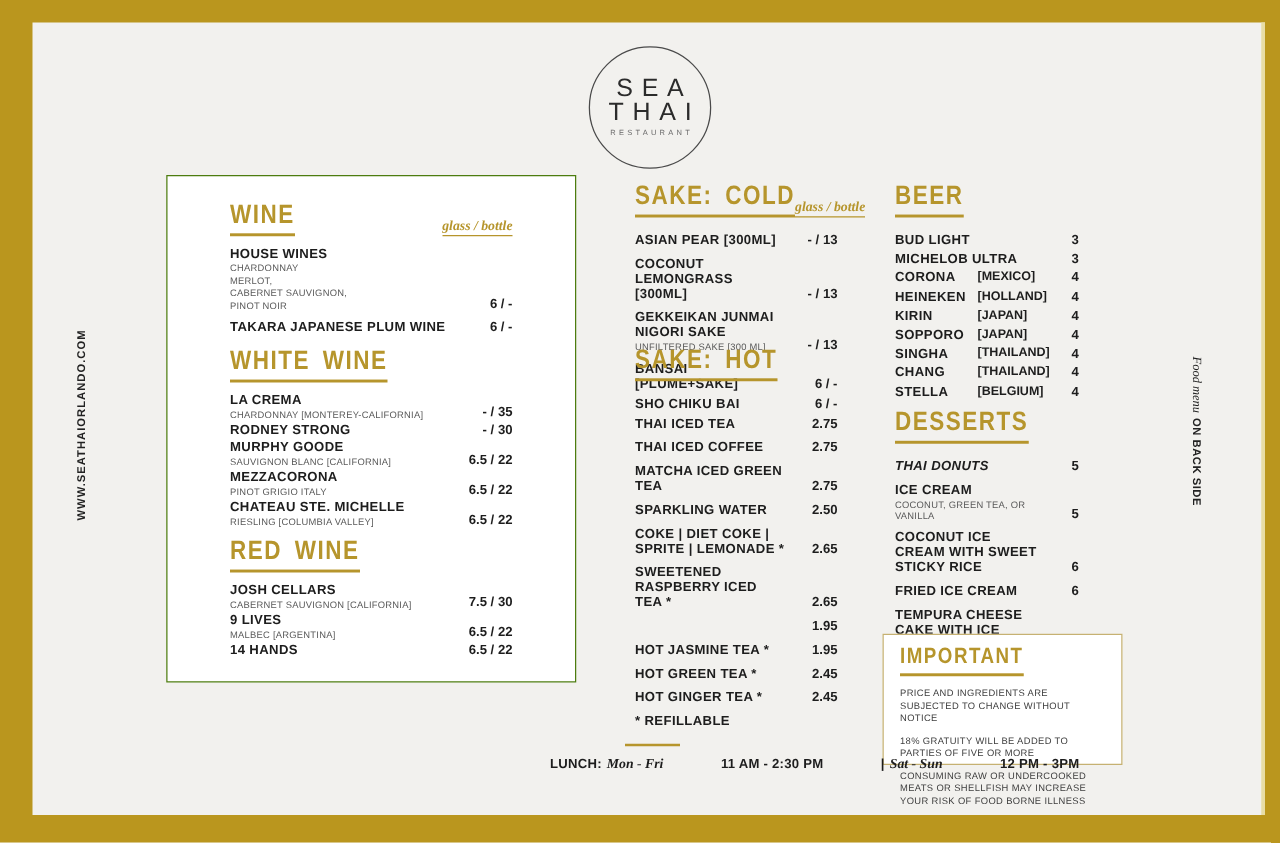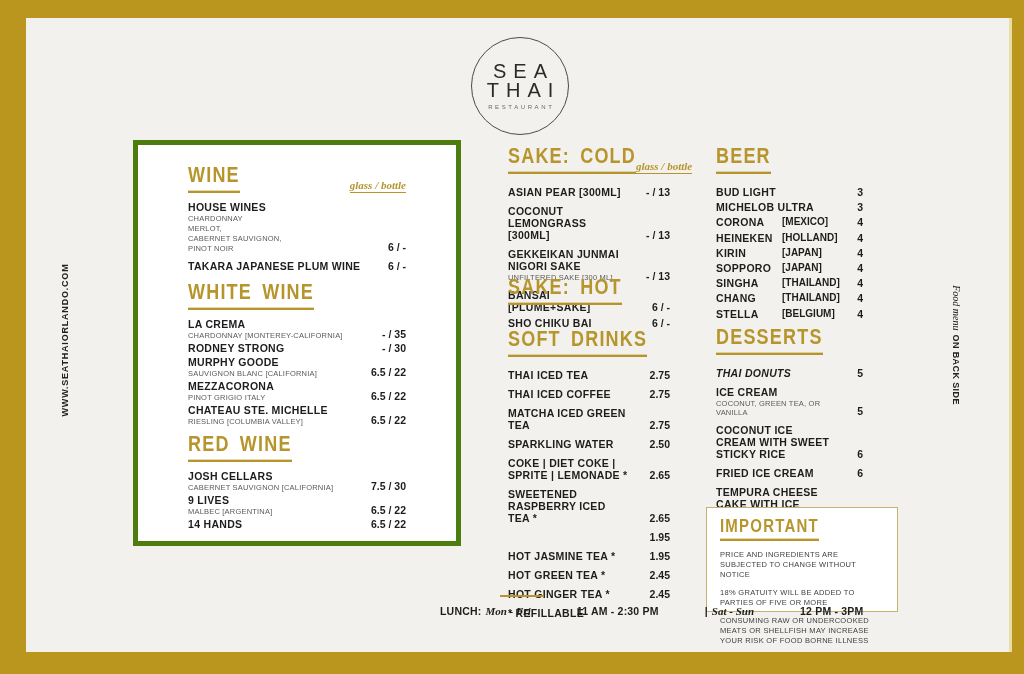--- a/index.html
+++ b/index.html
@@ -15,21 +15,21 @@
       color:#b6952c;border-bottom:1px solid #b6952c;padding-bottom:1px;white-space:nowrap;}
   .sec-row{display:flex;align-items:flex-end;justify-content:space-between;}
   
   .row{display:flex;align-items:flex-end;}
   .nm{font-weight:700;font-size:10.5px;line-height:12px;letter-spacing:.3px;color:#1d1d1d;}
   .ds{font-size:7.5px;line-height:9px;letter-spacing:.2px;color:#5a5a5a;margin-top:1px;}
   .pr{font-weight:700;font-size:10.5px;line-height:12px;color:#1d1d1d;margin-left:auto;
       white-space:nowrap;text-align:right;}
   
   .wine-panel{position:absolute;left:107px;top:122px;width:328px;height:406px;background:#fff;
-              border:5px solid #4d7c0f;box-sizing:border-box;padding:24px 50px 16px 50px;overflow:hidden;}
+              border:1px solid #4d7c0f;box-sizing:border-box;padding:24px 50px 16px 50px;overflow:hidden;}
   .wine-panel .sec-row{margin-bottom:8px;}
   .wine-panel .row{margin-bottom:2px;}
   .w-left{width:178px;}
   .sp-s{height:5px;} .sp-m{height:12px;} .sp-r{height:10px;}
   .witem{margin-bottom:1.5px;}
   
   .col{position:absolute;}
   .col .sec-row{margin-bottom:12px;}
   .m-name{width:120px;}
   .col .row{margin-bottom:7px;}
@@ -198,23 +198,20 @@
     <div class="sec-row">
           <span class="h">SAKE: HOT</span>
         </div>
     <div class="row">
       <div class="nm m-name">SHO CHIKU BAI</div>
       <div class="pr">6 / -</div>
     </div>
   </div>
 
   <div class="col" style="left:482px;top:315px;width:162px;">
-    <div class="sec-row">
-          <span class="h">SOFT DRINKS</span>
-        </div>
     <div class="row">
           <div class="nm m-name">THAI ICED TEA</div>
           <div class="pr">2.75</div>
         </div>
     <div class="row">
           <div class="nm m-name">THAI ICED COFFEE</div>
           <div class="pr">2.75</div>
         </div>
     <div class="row">
           <div class="nm m-name">MATCHA ICED GREEN TEA</div>

